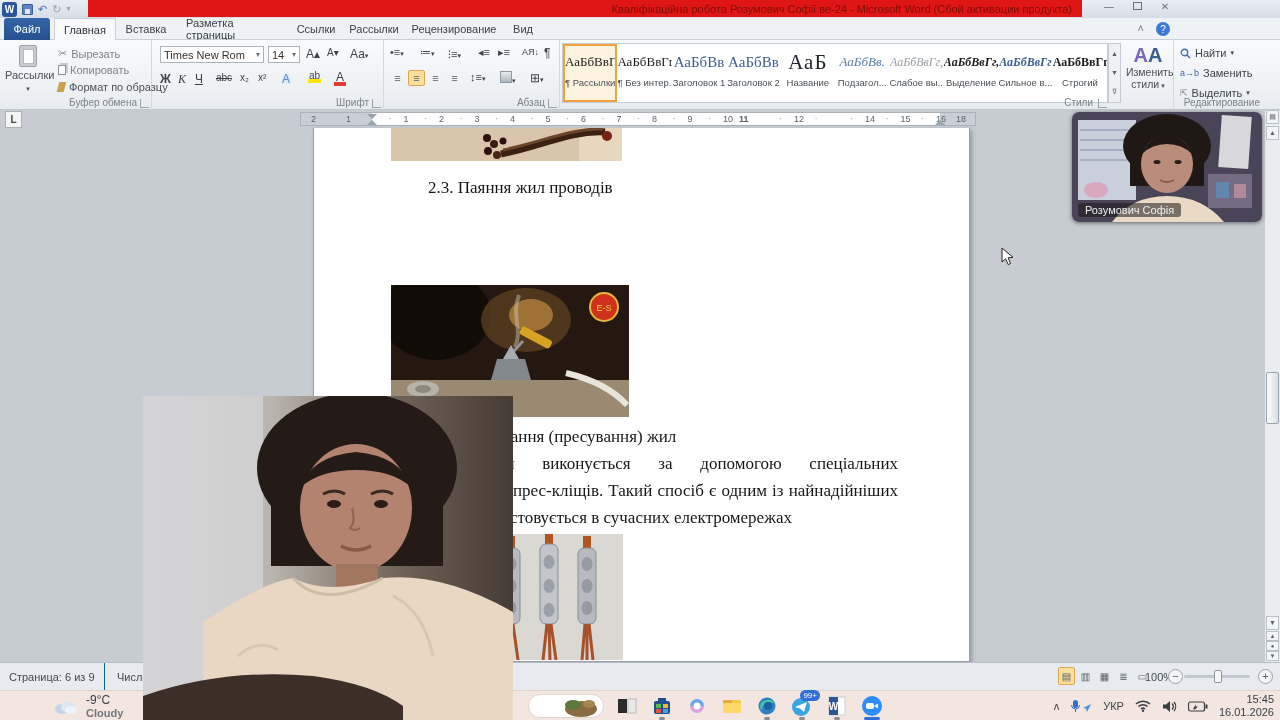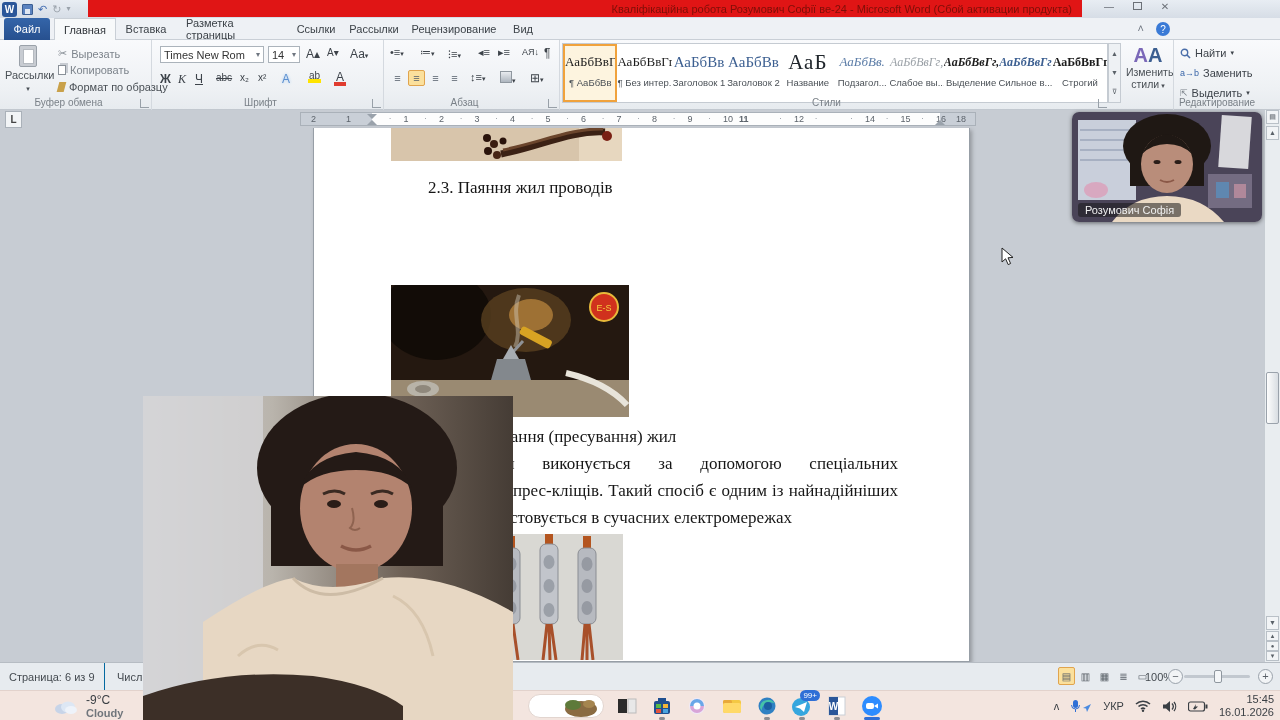--- a/index.html
+++ b/index.html
@@ -32,21 +32,21 @@
   .tab.file { background:linear-gradient(#3465a9,#27508f); color:#fff; border-radius:3px 3px 0 0; }
   .tab.active { background:#f7f9fa; border:1px solid #c9cfd6; border-bottom:none; color:#2e3338; }
   .ribbon-mini { position:absolute; top:4px; display:flex; gap:12px; color:#6f7680; font-size:11px; }
   .helpq { width:14px; height:14px; border-radius:50%; background:#3a7ad6; color:#fff; font-size:10px;
     display:flex; align-items:center; justify-content:center; }
 
   
   .ribbon { position:absolute; left:0; top:40px; width:1280px; height:70px;
     background:linear-gradient(#f9fafc,#eef1f4 70%,#e7ebef); border-bottom:1px solid #c2c8cf; }
   .rgroup { position:absolute; top:0; height:70px; border-right:1px solid #d4d9df; }
-  .glabel { position:absolute; bottom:2px; left:0; right:14px; text-align:center; font-size:10px; color:#7a8188; }
+  .glabel { position:absolute; bottom:2px; left:0; right:14px; text-align:right; font-size:10px; color:#7a8188; }
   .launcher { position:absolute; right:2px; bottom:2px; width:9px; height:9px; border-left:1px solid #98a0a8;
     border-bottom:1px solid #98a0a8; font-size:7px; color:#98a0a8; }
   .bigbtn { position:absolute; left:5px; top:4px; width:46px; height:52px; text-align:center; font-size:11px; color:#4a5056; }
   .clip-ic { width:18px; height:22px; margin:1px auto 2px; background:#c8ccd2; border:1px solid #9aa1a9;
     border-radius:2px; position:relative; }
   .clip-ic::after { content:""; position:absolute; left:3px; top:3px; width:9px; height:13px; background:#fff; border:1px solid #b5bac0; }
   .smallrow { position:absolute; left:58px; font-size:11px; color:#7d848c; white-space:nowrap; display:flex; align-items:center; gap:4px; }
   .combo { position:absolute; background:#fff; border:1px solid #abb3bb; font-size:11px; color:#333;
     display:flex; align-items:center; padding:0 3px; height:17px; }
   .combo .arr { margin-left:auto; font-size:8px; color:#6f7680; }
@@ -246,21 +246,21 @@
       <span class="fbtn" style="left:116px;top:31px"><span style="display:inline-block;width:12px;height:12px;background:linear-gradient(#e8ebef,#aeb6bf);border:1px solid #8f979f"></span><span style="font-size:7px">▾</span></span>
       <span class="fbtn" style="left:146px;top:31px">⊞<span style="font-size:7px">▾</span></span>
       <div class="glabel">Абзац</div>
       <div class="launcher"></div>
     </div>
 
     <div class="rgroup" style="left:560px;width:614px">
       <div class="gallery" style="left:2px">
         <div class="stcard sel">
           <span class="stsample">АаБбВвГг,</span>
-          <span class="stlabel">¶ АаБбВв</span>
+          <span class="stlabel">¶ Рассылки</span>
         </div>
         <div class="stcard">
           <span class="stsample">АаБбВвГг,</span>
           <span class="stlabel">¶ Без интер...</span>
         </div>
         <div class="stcard st-h1">
           <span class="stsample">АаБбВв</span>
           <span class="stlabel">Заголовок 1</span>
         </div>
         <div class="stcard st-h2">

